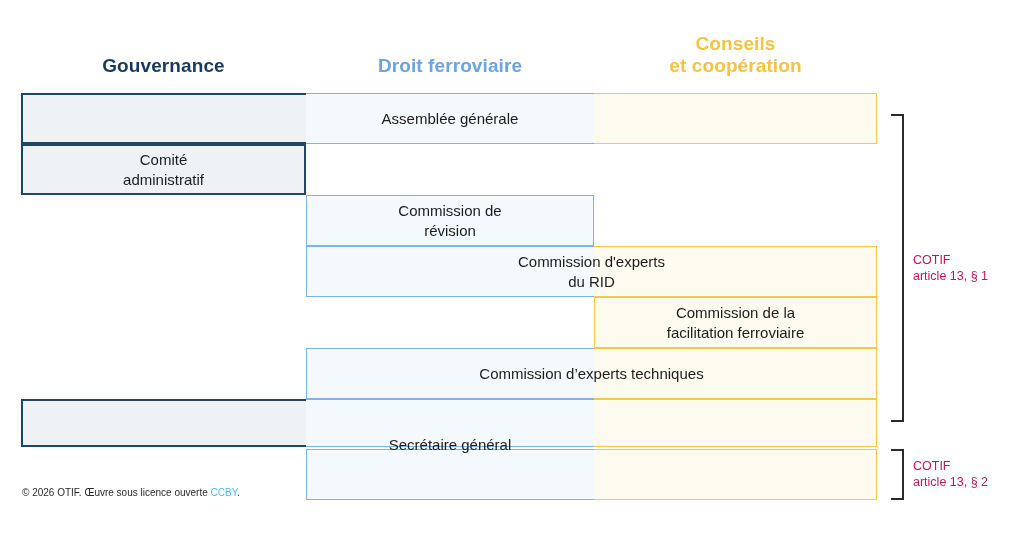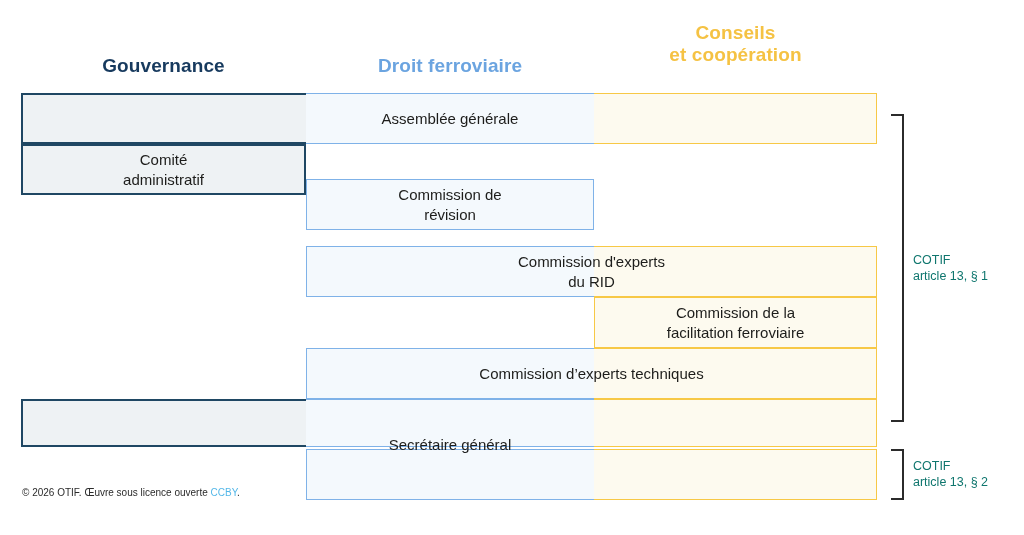--- a/index.html
+++ b/index.html
@@ -39,21 +39,21 @@
   }
   .hdr-rail {
     left: 306px;
     width: 288px;
     top: 55px;
     color: #6ba4e0;
   }
   .hdr-councils {
     left: 594px;
     width: 283px;
-    top: 22px;
+    top: 33px;
     color: #f5c243;
   }
 
   
   .row {
     position: absolute;
     left: 0;
     width: 920px;
   }
   .seg {
@@ -109,21 +109,21 @@
     position: absolute;
     box-sizing: border-box;
     border: 2px solid #2b2b2b;
     border-left: none;
     width: 13px;
   }
   .bracket-label {
     position: absolute;
     font-size: 12.5px;
     line-height: 16px;
-    color: #0f766e;
+    color: #be185d;
     white-space: pre-line;
   }
 
   
   .footer {
     position: absolute;
     left: 22px;
     top: 486px;
     font-size: 10px;
     line-height: 13px;
@@ -149,21 +149,21 @@
     <div class="seg c3 join-left"></div>
     <div class="row-label" style="left:306px; width:288px;">Assemblée générale</div>
   </div>
 
   <div class="row" style="top:144px; height:51px;">
     <div class="seg c1"></div>
     <div class="row-label" style="left:21px; width:285px; white-space: pre-line;">Comité
 administratif</div>
   </div>
 
-  <div class="row" style="top:179px; height:51px;">
+  <div class="row" style="top:195px; height:51px;">
     <div class="seg c2"></div>
     <div class="row-label" style="left:306px; width:288px; white-space: pre-line;">Commission de
 révision</div>
   </div>
 
   <div class="row" style="top:246px; height:51px;border-radius:18px;">
     <div class="seg c2 join-right"></div>
     <div class="seg c3 join-left"></div>
     <div class="row-label" style="left:306px; width:571px; white-space: pre-line;">Commission d'experts
 du RID</div>

